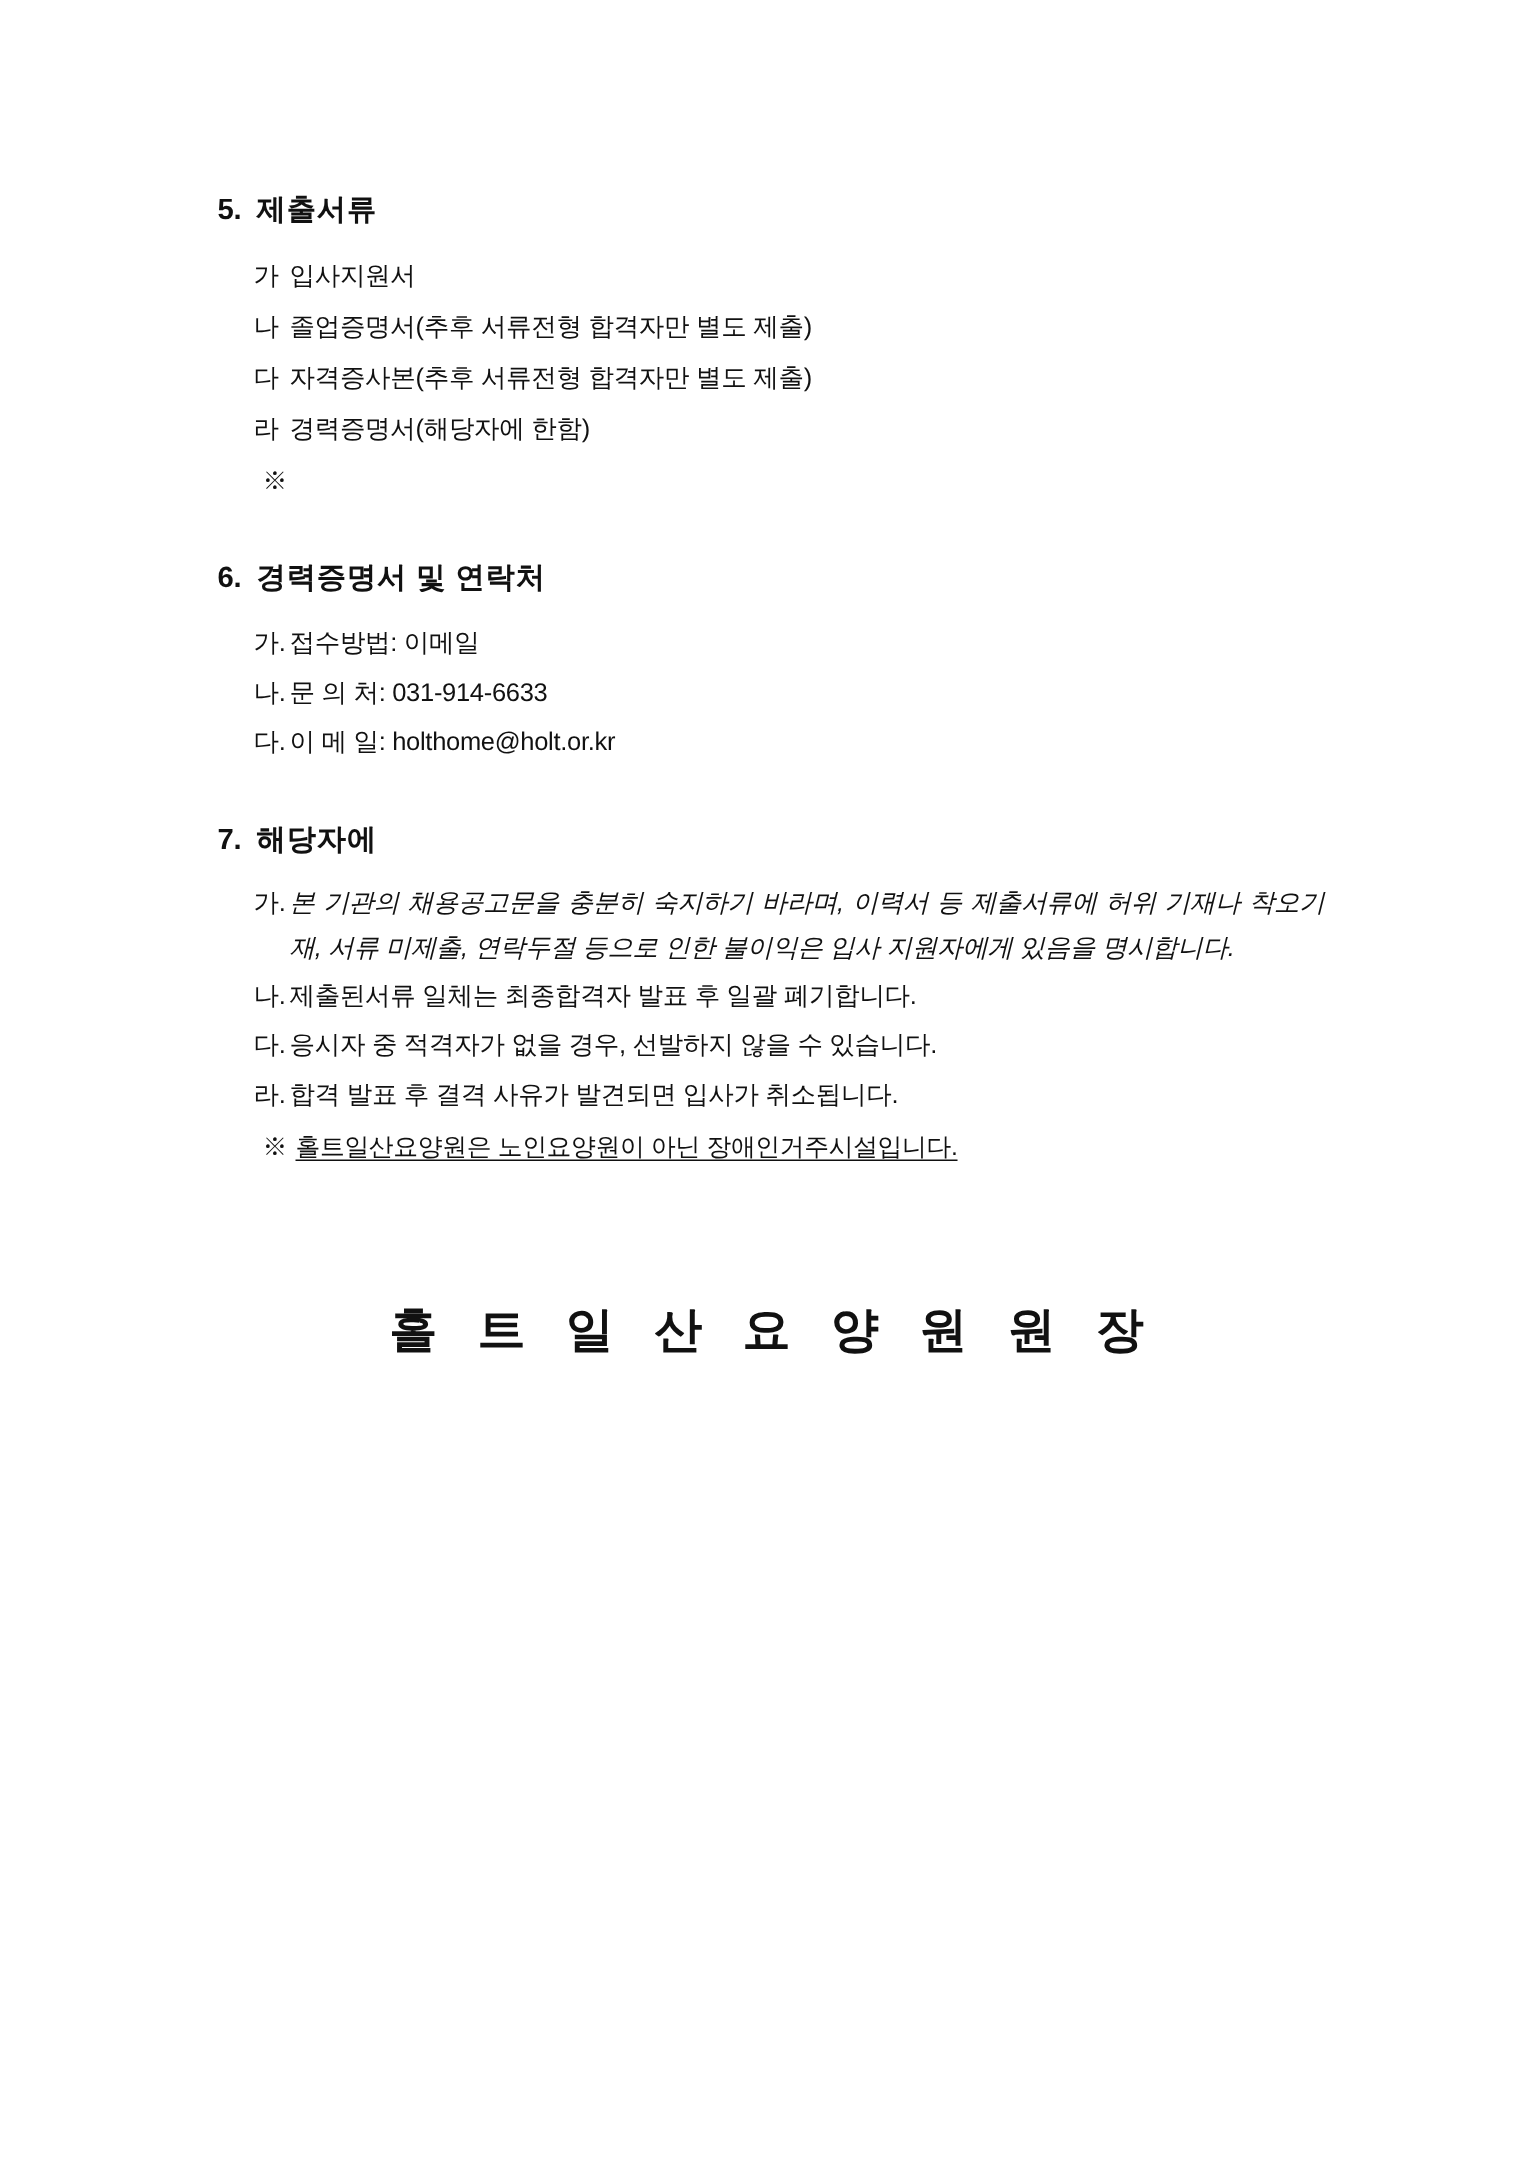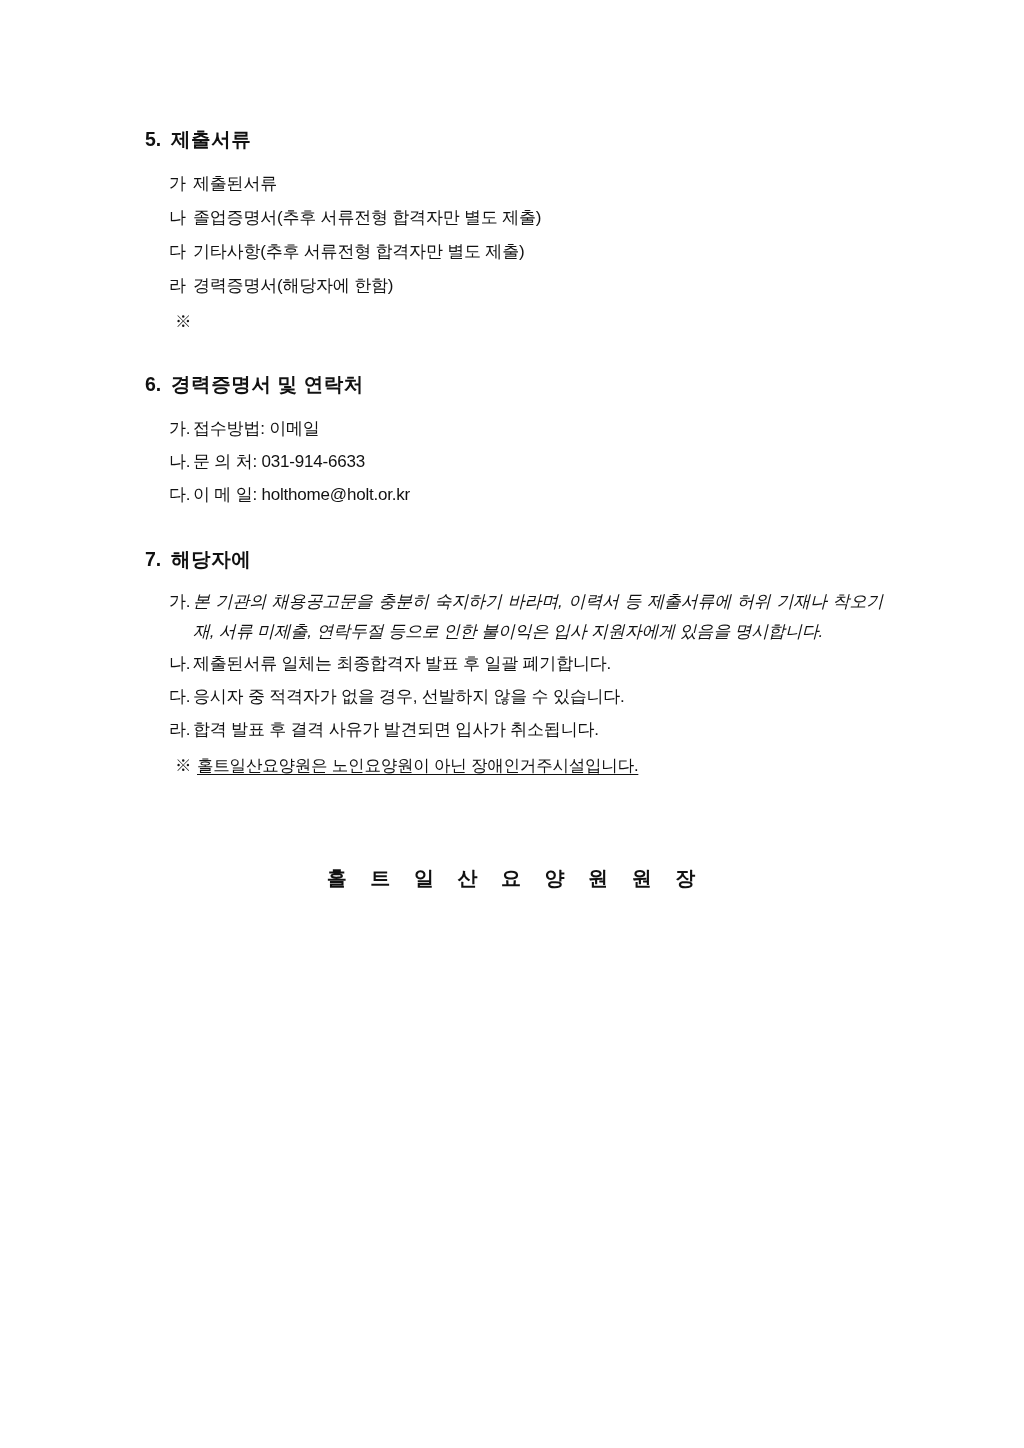--- a/index.html
+++ b/index.html
@@ -89,48 +89,48 @@
   }
   .note .body {
     text-decoration: underline;
     text-underline-offset: 3px;
   }
   .gap-6 { margin-top: 34px; }
   .gap-7 { margin-top: 34px; }
   .signature {
     margin-top: 84px;
     text-align: center;
-    font-size: 20px;
+    font-size: 32px;
     font-weight: bold;
     letter-spacing: 9px;
     padding-right: 20px;
   }
   .sec5-item { line-height: 2.0; }
 </style>
 </head>
 <body>
 
 <div class="page">
 
   <div class="section">
     <div class="section-heading">
       <span class="num">5.</span>
       <span class="htext">제출서류</span>
     </div>
     <div class="item sec5-item">
       <span class="marker">가</span>
-      <span class="body">제출된서류</span>
+      <span class="body">입사지원서</span>
     </div>
     <div class="item sec5-item">
       <span class="marker">나</span>
       <span class="body">졸업증명서(추후 서류전형 합격자만 별도 제출)</span>
     </div>
     <div class="item sec5-item">
       <span class="marker">다</span>
-      <span class="body">기타사항(추후 서류전형 합격자만 별도 제출)</span>
+      <span class="body">자격증사본(추후 서류전형 합격자만 별도 제출)</span>
     </div>
     <div class="item sec5-item">
       <span class="marker">라</span>
       <span class="body">경력증명서(해당자에 한함)</span>
     </div>
     <div class="note">
       <span class="marker">※</span>
     </div>
   </div>
 

